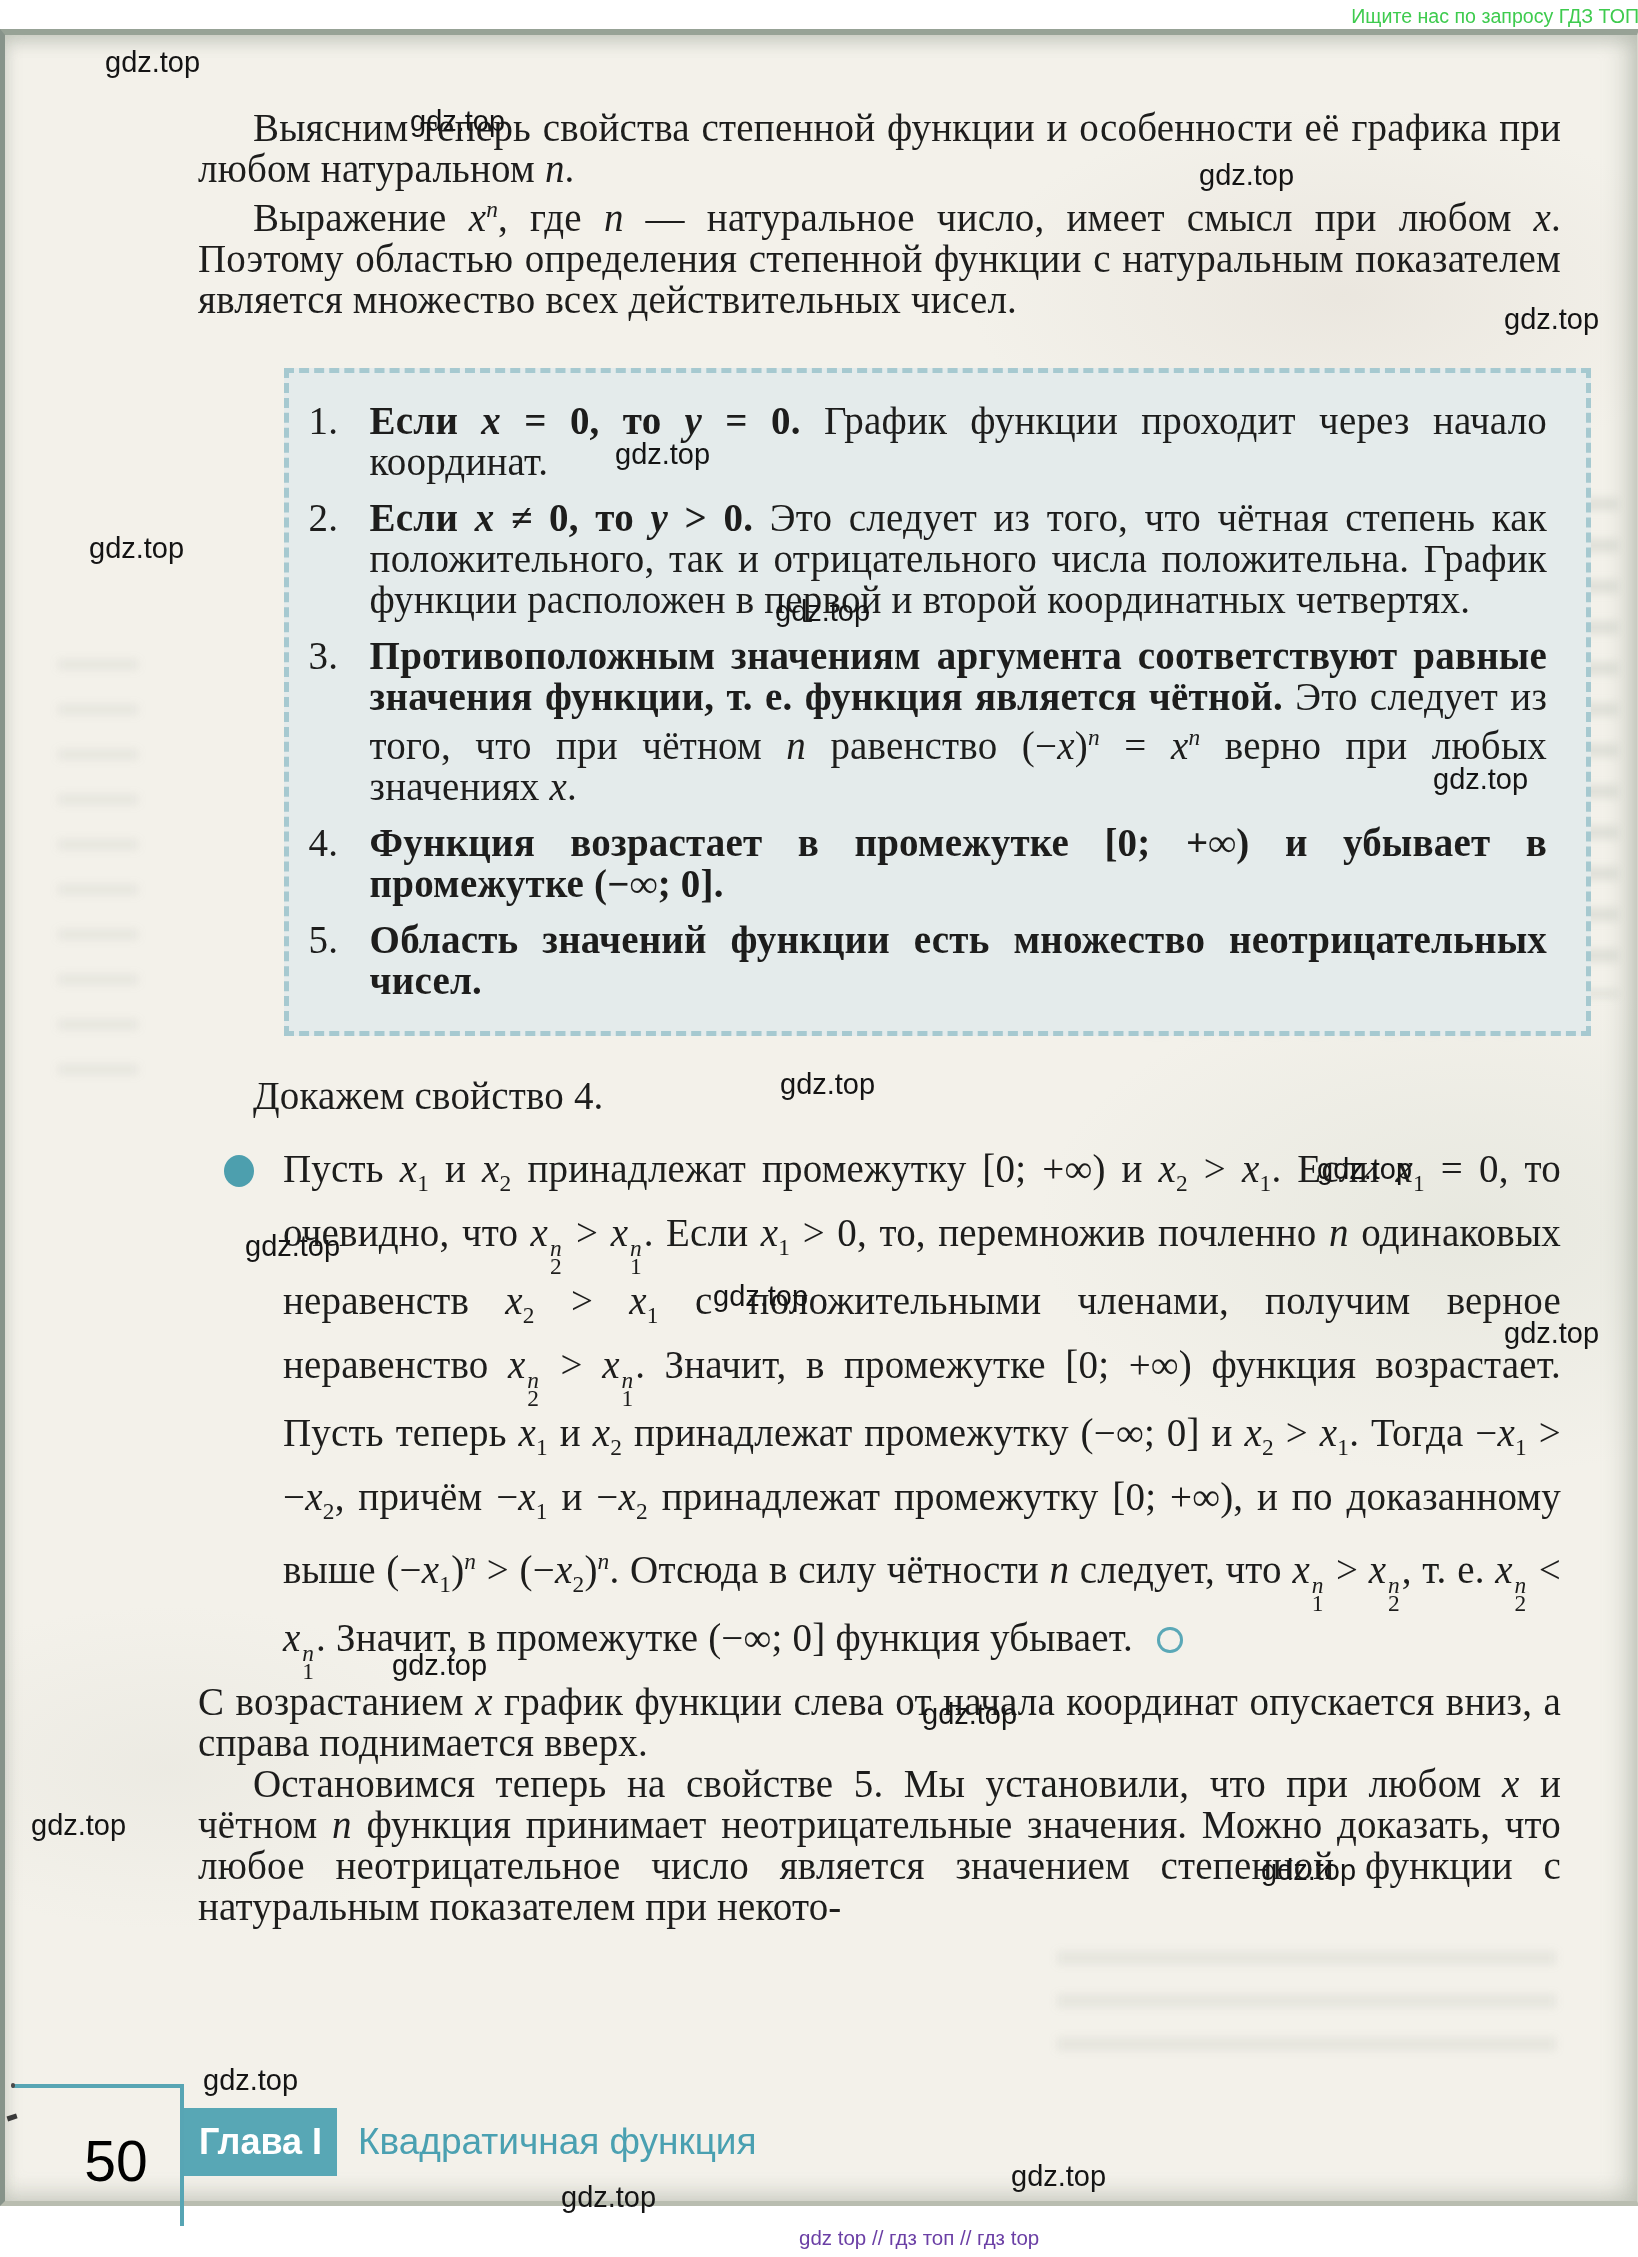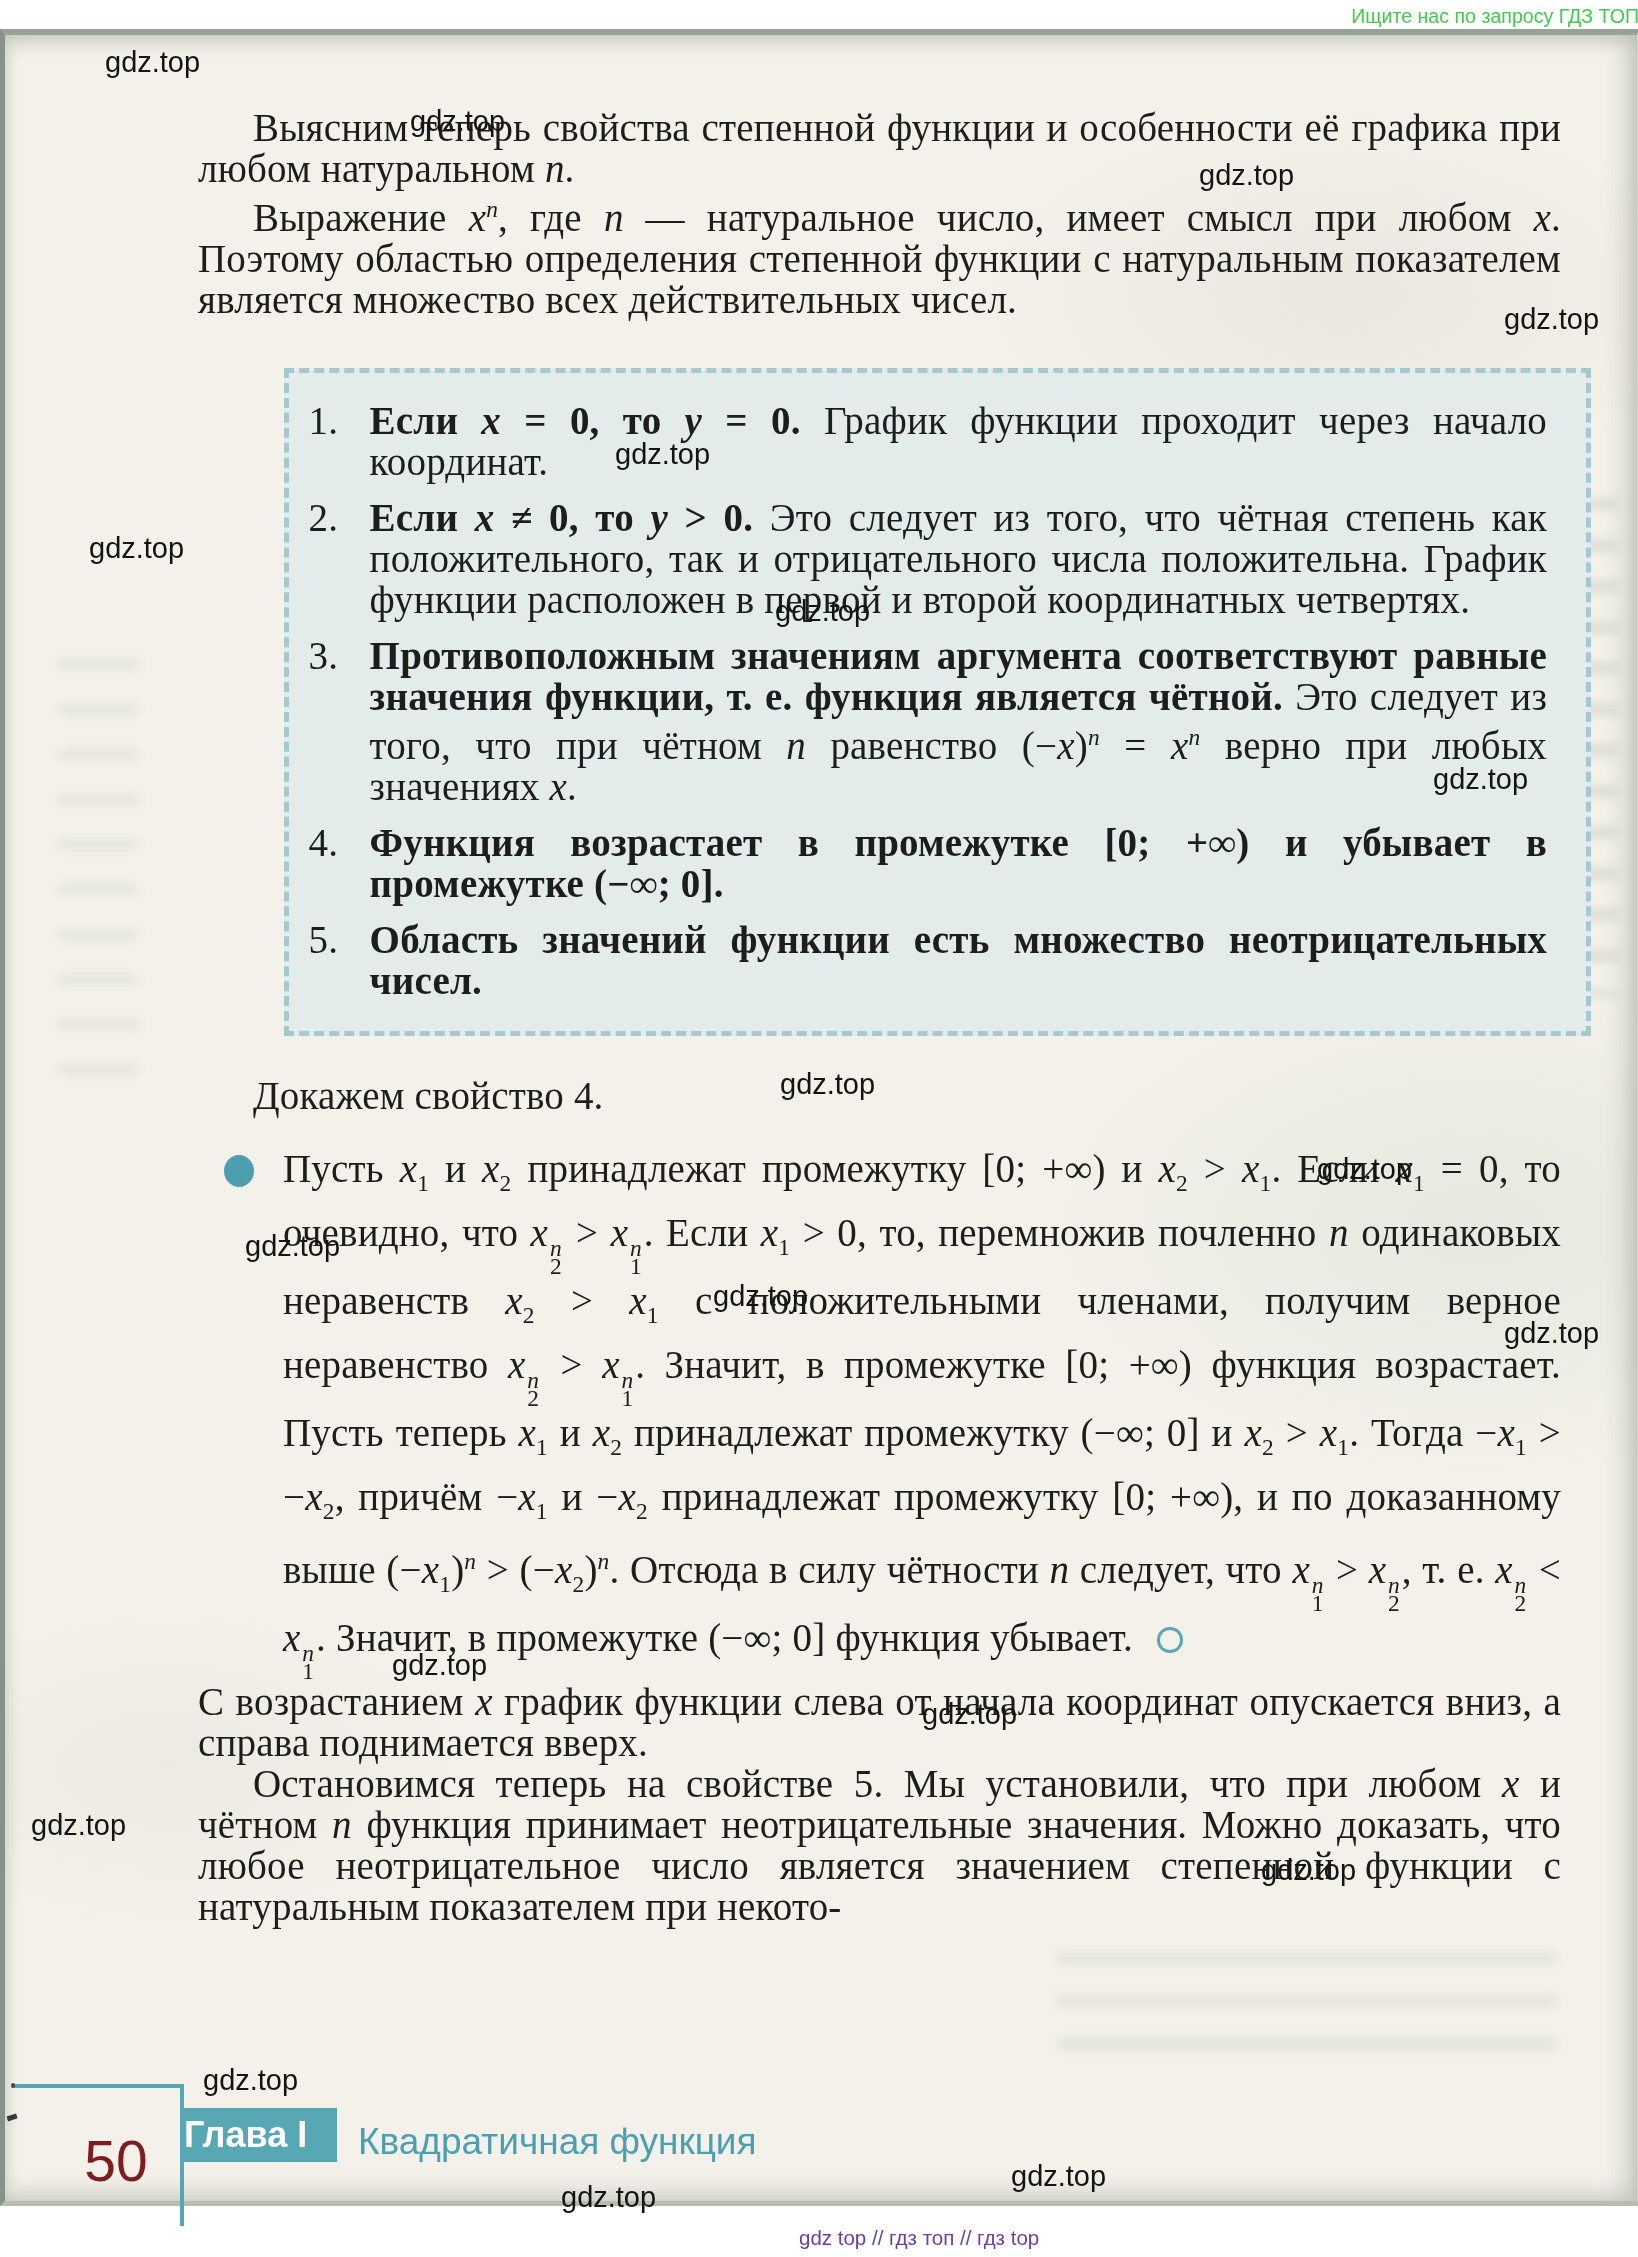--- a/index.html
+++ b/index.html
@@ -50,24 +50,24 @@
   
   .proof{position:relative;margin-left:85px;line-height:50px;text-align:justify;margin-top:28px;}
   .bullet{position:absolute;left:-59px;top:10.7px;width:30px;height:32px;border-radius:50%;
           background:#4d9fae;}
   .endring{display:inline-block;width:19.6px;height:19.6px;border:3.6px solid #5aa8b7;border-radius:50%;
            vertical-align:-1.8px;margin-left:14.3px;}
   
   .corner-h{position:absolute;left:11.6px;top:2084px;width:172px;height:3.6px;background:#57a5b4;}
   .corner-v{position:absolute;left:180px;top:2084px;width:3.6px;height:142px;background:#57a5b4;}
   .pagenum{position:absolute;left:49px;top:2128px;width:134px;text-align:center;
-           font-family:"Liberation Sans",sans-serif;font-size:57px;color:#7f1d1d;}
-  .chapter-box{position:absolute;left:184px;top:2108px;width:153px;height:54px;background:#58a7b5;
+           font-family:"Liberation Sans",sans-serif;font-size:57px;color:#000000;}
+  .chapter-box{position:absolute;left:184px;top:2108px;width:153px;height:68px;background:#58a7b5;
            color:#ffffff;font-family:"Liberation Sans",sans-serif;font-size:36px;font-weight:700;
-           display:flex;align-items:center;}
+           display:flex;align-items:center;justify-content:center;}
   .chapter-title{position:absolute;left:358px;top:2121px;font-family:"Liberation Sans",sans-serif;
            font-size:37px;color:#4aa0b1;white-space:nowrap;}
   .edge-mark{position:absolute;left:7.1px;top:2115px;width:9.8px;height:4.5px;background:#3a3a3a;
            transform:rotate(-18deg);}
   .edge-dot{position:absolute;left:10.7px;top:2083px;width:4.5px;height:4.5px;background:#4a4a4a;border-radius:50%;}
   
   .wm{position:absolute;font-family:"Liberation Sans",sans-serif;font-size:29px;color:#141414;
       white-space:nowrap;}
 </style>
 </head>

